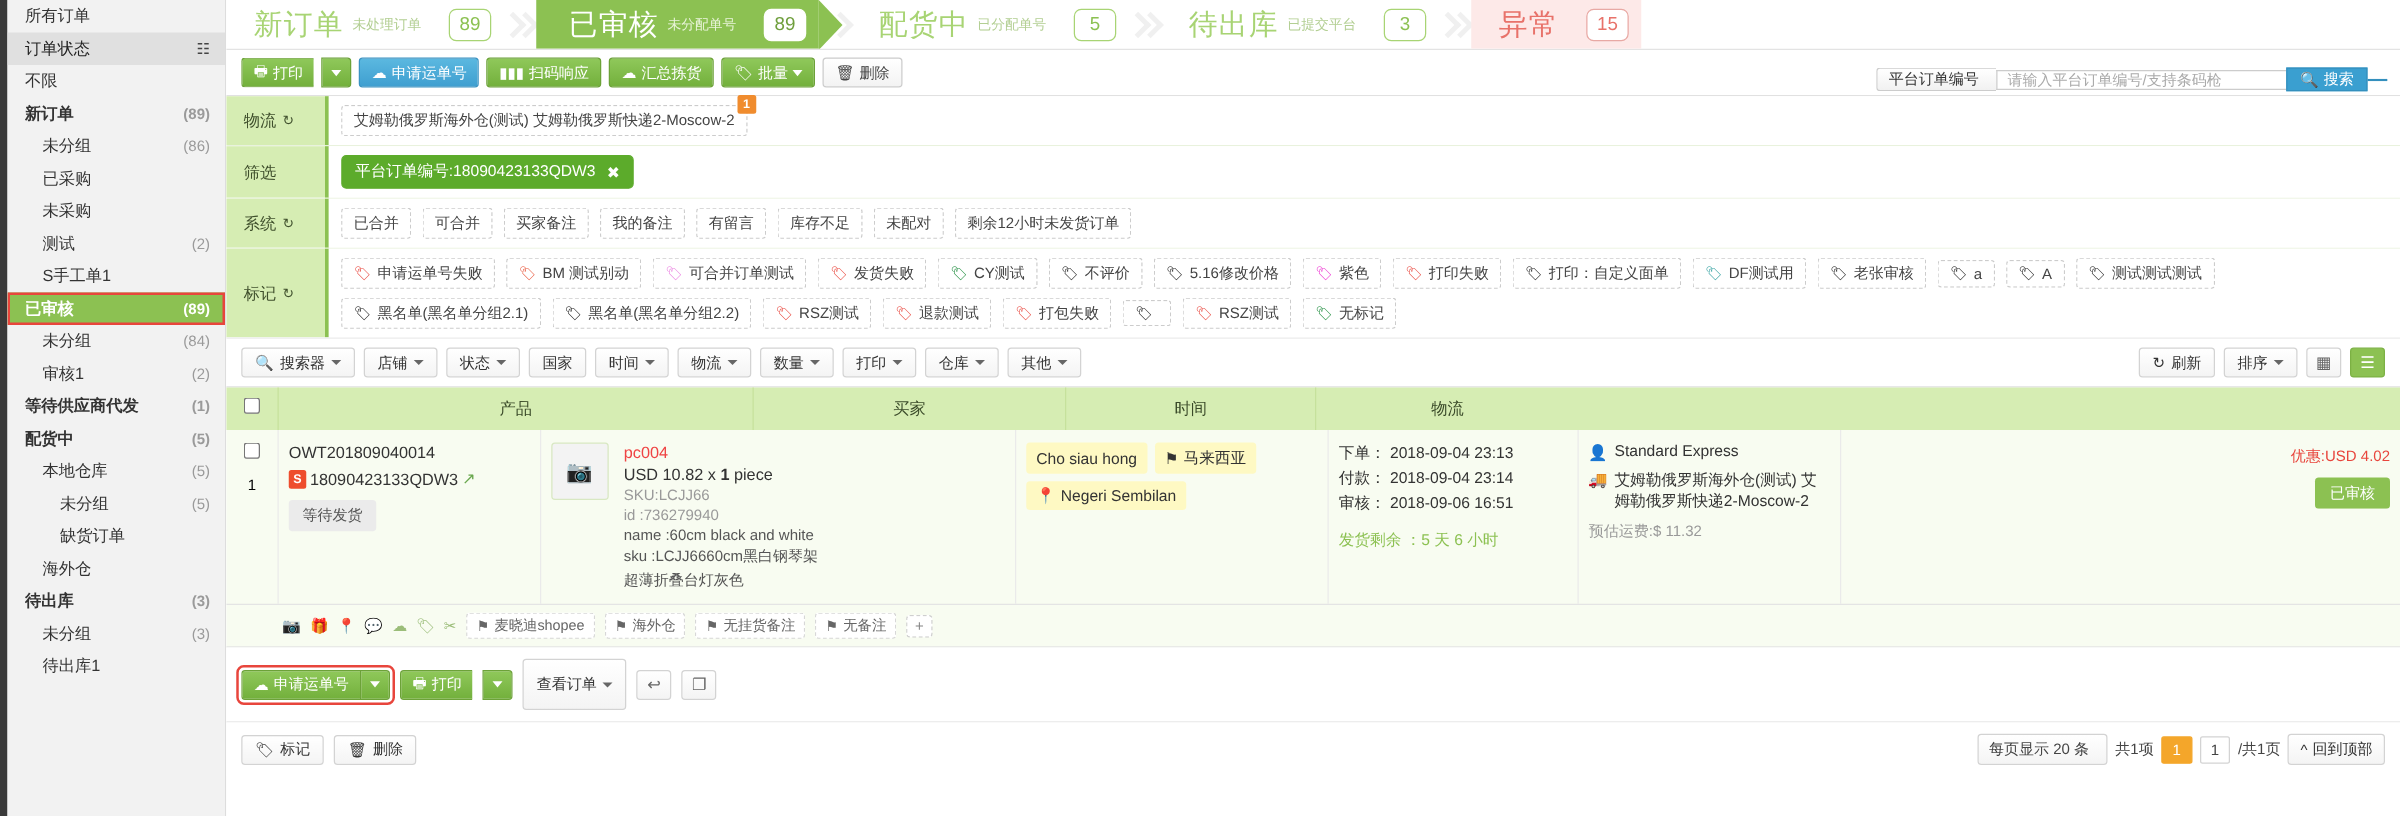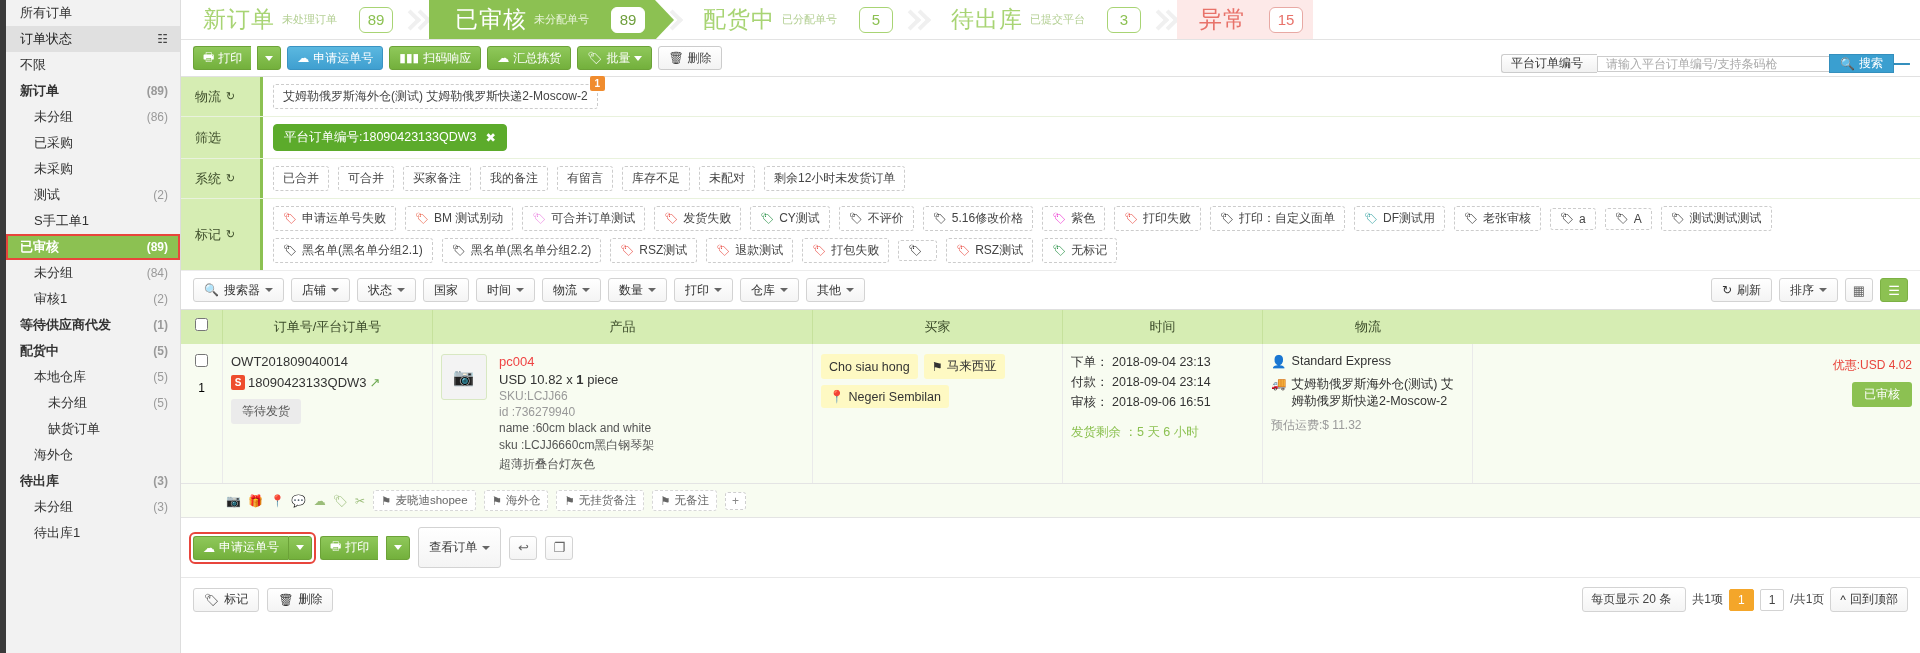--- a/index.html
+++ b/index.html
@@ -609,21 +609,20 @@
       <div class="iconbtn on">
         <span>☰</span>
       </div>
     </div>
 
     <div class="tbl">
       <div class="thead">
         <div class="c-chk">
           <input type="checkbox" style="">
         </div>
-        <div class="c-order">订单号/平台订单号</div>
         <div class="c-prod">产品</div>
         <div class="c-buyer">买家</div>
         <div class="c-time">时间</div>
         <div class="c-logi">物流</div>
       </div>
 
       <div class="trow">
         <div class="c-chk chkcell">
           <input type="checkbox" style="">
           <span>1</span>

